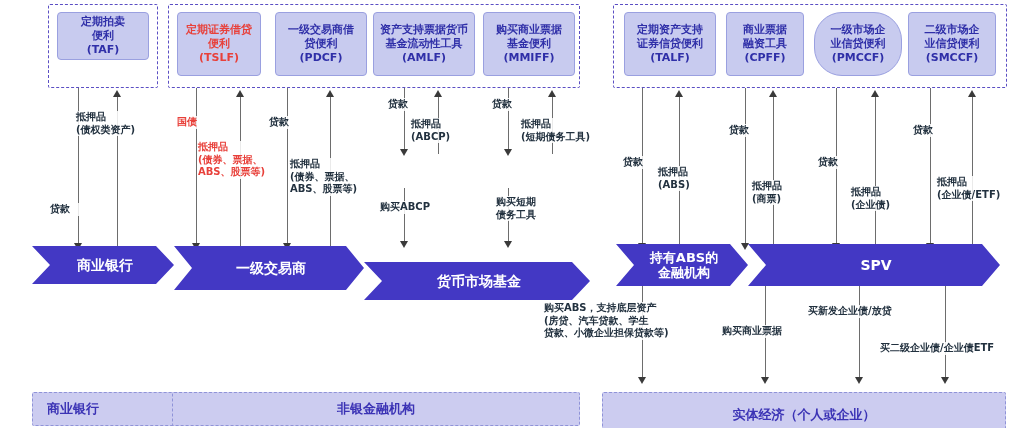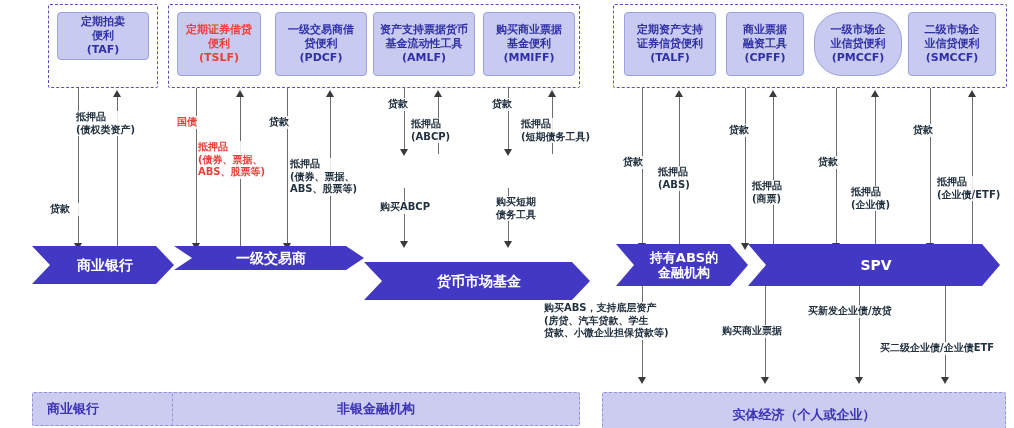--- a/index.html
+++ b/index.html
@@ -226,21 +226,21 @@
 
   <div class="line" style="left:930px; top:88px; height:160px;"></div>
   <div class="head down" style="left:926px; top:243px;"></div>
   <div class="line" style="left:972px; top:96px; height:152px;"></div>
   <div class="head up" style="left:968px; top:90px;"></div>
 
   <div class="chev" style="left:32px; top:246px; width:142px; height:38px;">
     <span>商业银行</span>
   </div>
 
-  <div class="chev" style="left:174px; top:246px; width:190px; height:24px;text-align:center;">
+  <div class="chev" style="left:174px; top:246px; width:190px; height:44px;text-align:center;">
     <span>一级交易商</span>
   </div>
 
   <div class="chev" style="left:364px; top:246px; width:226px; height:38px;margin-top:16px;">
     <span>货币市场基金</span>
   </div>
 
 
   <div class="chev two-line" style="left:616px; top:244px; width:132px; height:42px;">
     <span>

